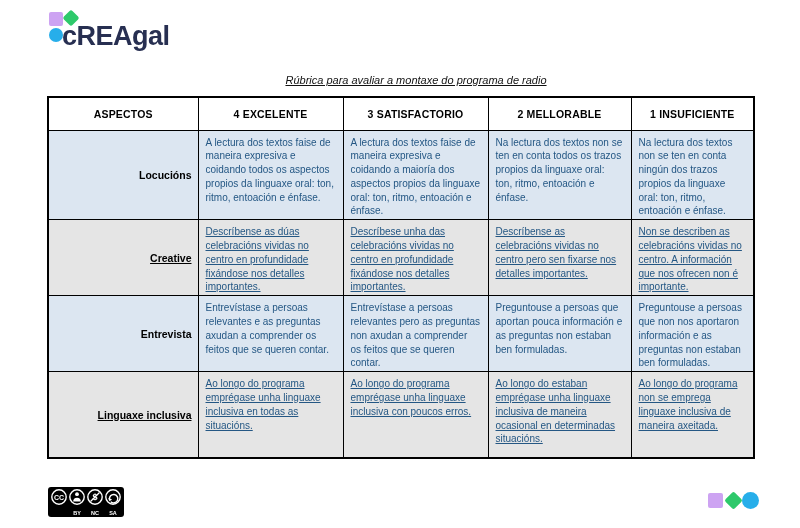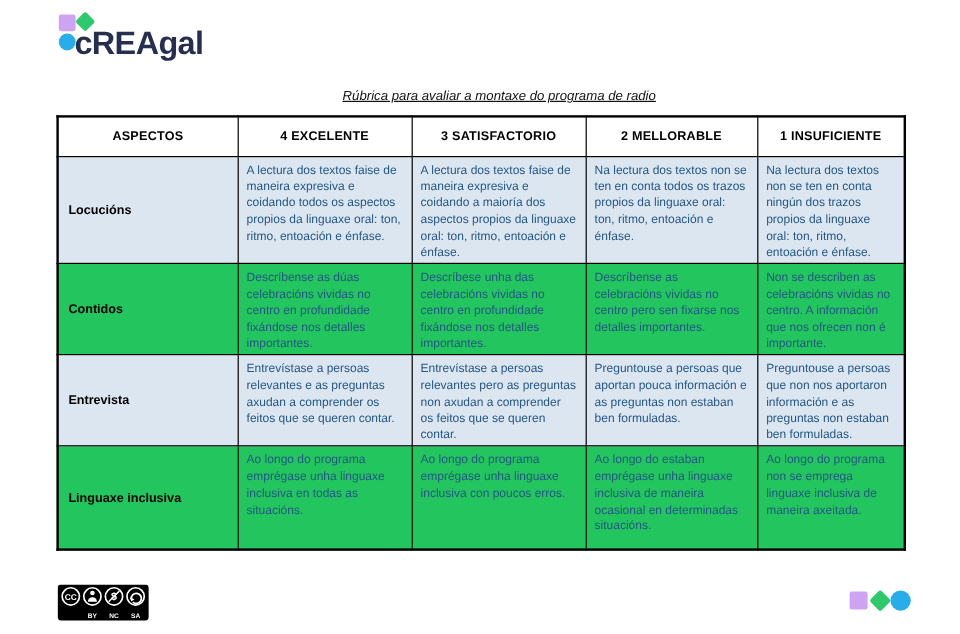--- a/index.html
+++ b/index.html
@@ -24,25 +24,25 @@
 
   
   table.rubric { position:absolute; left:47px; top:96px; width:706px;
                  border-collapse:collapse; table-layout:fixed;
                  border:2px solid #000; }
   table.rubric th, table.rubric td { border:1px solid #000; }
   table.rubric th { height:33px; font-size:10.5px; font-weight:bold; color:#000;
                     text-align:center; vertical-align:middle; letter-spacing:0.2px;
                     background:#fff; }
   td.aspect { font-size:10.5px; font-weight:bold; color:#000;
-              vertical-align:middle; padding:4px 6px 4px 8px; }
+              vertical-align:middle; padding:4px 6px 4px 8px;text-align:right; }
   td.desc { font-size:10px; line-height:1.38; color:#245784;
             vertical-align:top; padding:5px 7px 1px 7px; }
   tr.shaded td { background:#dce6f1; }
-  tr.plain td { background:#22c55e; }
+  tr.plain td { background:#e5e5e5;text-decoration:underline; }
   tr.r1 { height:87px; } tr.r2 { height:75px; }
   tr.r3 { height:75px; } tr.r4 { height:86px; }
 
   
   .cc-badge { position:absolute; left:48px; top:487px; }
   .citation { position:absolute; left:150px; top:489px; width:500px;
               text-align:center; font-size:9.5px; color:#111; line-height:1.55; }
   .citation .proj { font-style:italic; }
   .license-link { color:#1155cc; text-decoration:underline; cursor:pointer; }
   .foot-square { position:absolute; left:708px; top:493px; width:15px; height:15px;
@@ -85,21 +85,21 @@
     </thead>
     <tbody>
       <tr class="shaded r1">
         <td class="aspect">Locucións</td>
         <td class="desc">A lectura dos textos faise de maneira expresiva e coidando todos os aspectos propios da linguaxe oral: ton, ritmo, entoación e énfase.</td>
         <td class="desc">A lectura dos textos faise de maneira expresiva e coidando a maioría dos aspectos propios da linguaxe oral: ton, ritmo, entoación e énfase.</td>
         <td class="desc">Na lectura dos textos non se ten en conta todos os trazos propios da linguaxe oral: ton, ritmo, entoación e énfase.</td>
         <td class="desc">Na lectura dos textos non se ten en conta ningún dos trazos propios da linguaxe oral: ton, ritmo, entoación e énfase.</td>
       </tr>
       <tr class="plain r2">
-        <td class="aspect">Contidos</td>
+        <td class="aspect">Creative</td>
         <td class="desc">Descríbense as dúas celebracións vividas no centro en profundidade fixándose nos detalles importantes.</td>
         <td class="desc">Descríbese unha das celebracións vividas no centro en profundidade fixándose nos detalles importantes.</td>
         <td class="desc">Descríbense as celebracións vividas no centro pero sen fixarse nos detalles importantes.</td>
         <td class="desc">Non se describen as celebracións vividas no centro. A información que nos ofrecen non é importante.</td>
       </tr>
       <tr class="shaded r3">
         <td class="aspect">Entrevista</td>
         <td class="desc">Entrevístase a persoas relevantes e as preguntas axudan a comprender os feitos que se queren contar.</td>
         <td class="desc">Entrevístase a persoas relevantes pero as preguntas non axudan a comprender os feitos que se queren contar.</td>
         <td class="desc">Preguntouse a persoas que aportan pouca información e as preguntas non estaban ben formuladas.</td>

